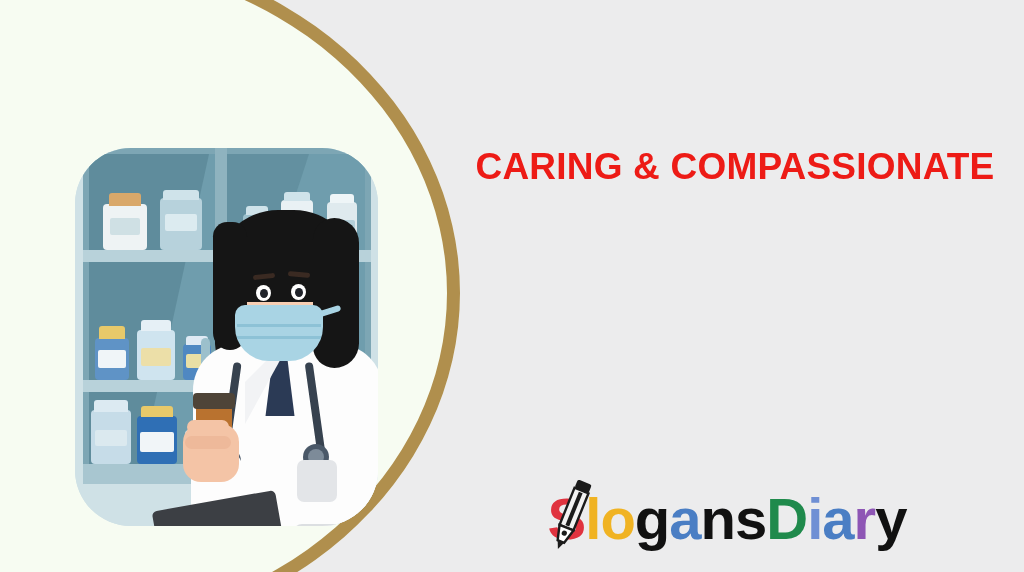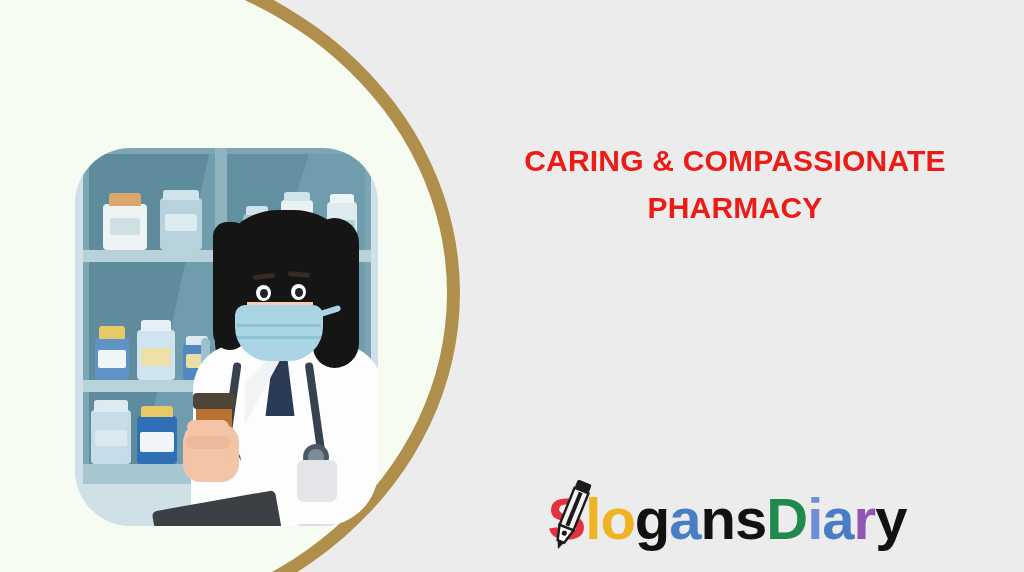--- a/index.html
+++ b/index.html
@@ -117,21 +117,21 @@
 
   
   .clip{ left:86px; top:352px; width:125px; height:118px; background:#3c3f44; border-radius:5px;
      transform:rotate(-10deg);}
 
   
   .headline{
     position:absolute; left:455px; top:138px; width:560px;
     text-align:center;
     color:#ed1b16;
-    font-size:30px;
+    font-size:37px;
     font-weight:bold;
     line-height:1.55;
     letter-spacing:.2px;
   }
   .quote{
     position:absolute; left:495px; top:333px; width:480px;
     text-align:center;
     color:#3c3c3c;
     font-size:24px;
     font-weight:300;
@@ -273,21 +273,20 @@
     <div class="il-layer finger1"></div>
     <div class="il-layer finger2"></div>
     <div class="il-layer finger3"></div>
 
     <div class="il-layer clip"></div>
 
   </div>
 
   <div class="headline">
     <div>CARING &amp; COMPASSIONATE</div>
-    <div>PHARMACY</div>
   </div>
 
 
   <div class="logo">
     <div class="logo-text"><span style="color: rgb(224, 51, 63);">S</span><span style="color: rgb(240, 179, 35);">l</span><span style="color: rgb(240, 179, 35);">o</span><span style="color: rgb(17, 17, 17);">g</span><span style="color: rgb(74, 126, 196);">a</span><span style="color: rgb(17, 17, 17);">n</span><span style="color: rgb(17, 17, 17);">s</span><span style="color: rgb(31, 138, 76);">D</span><span style="color: rgb(111, 143, 212);">i</span><span style="color: rgb(74, 126, 196);">a</span><span style="color: rgb(142, 86, 181);">r</span><span style="color: rgb(17, 17, 17);">y</span></div>
     <svg class="pen" viewBox="0 0 52 76">
       <g transform="rotate(22 26 38)">
         <rect x="20" y="2" width="15" height="9" rx="2" fill="#1b1b1b"></rect>
         <rect x="20" y="11" width="15" height="40" fill="#f2f2f2" stroke="#1b1b1b" stroke-width="2.4"></rect>
         <rect x="25.5" y="13" width="4" height="36" fill="#1b1b1b"></rect>

